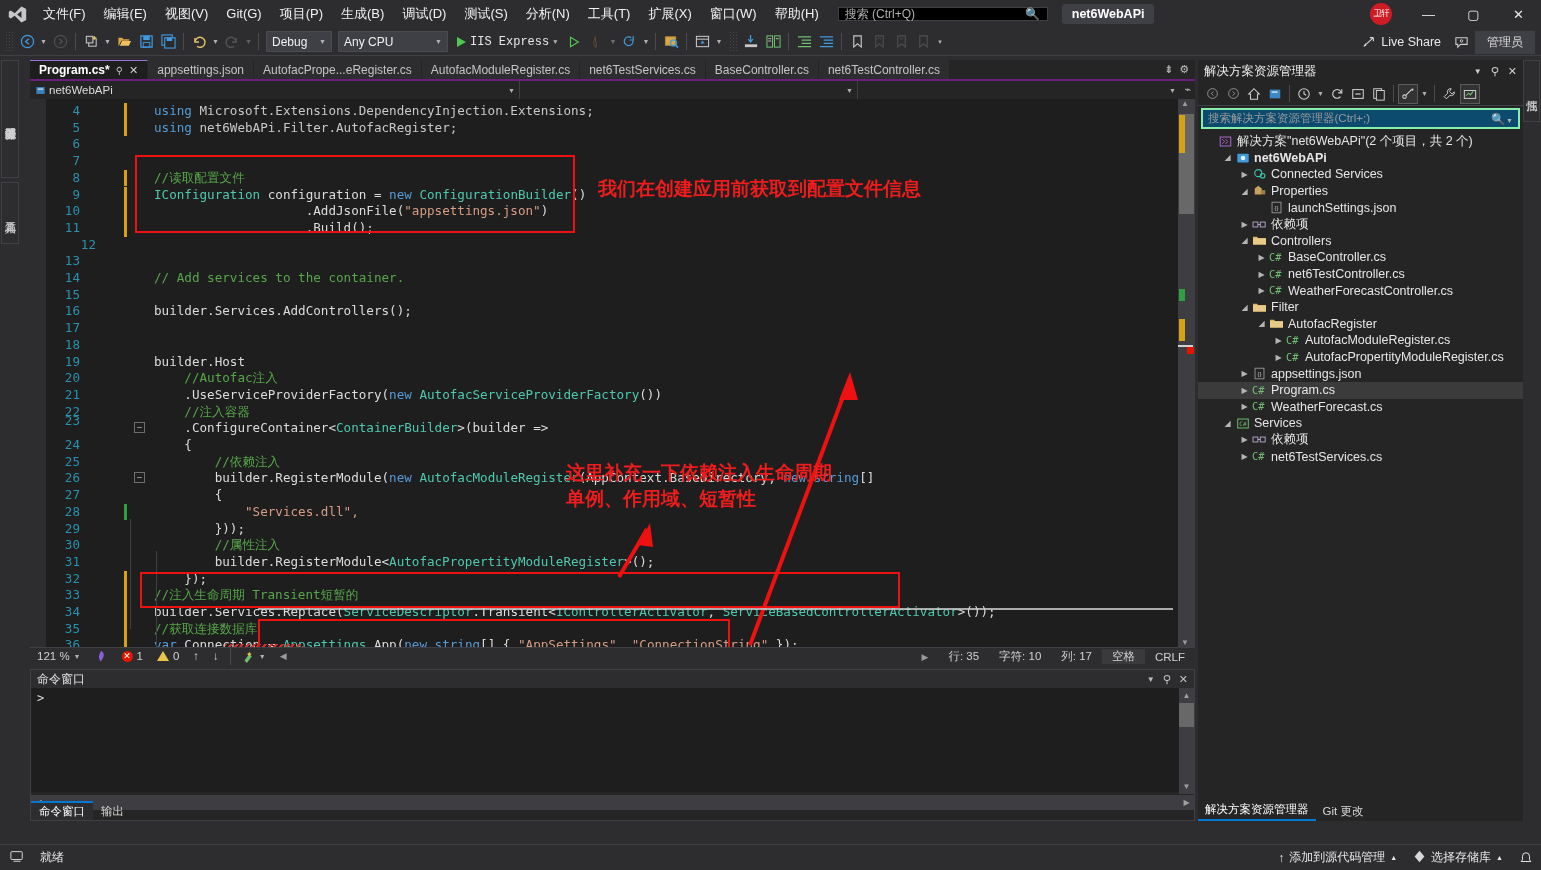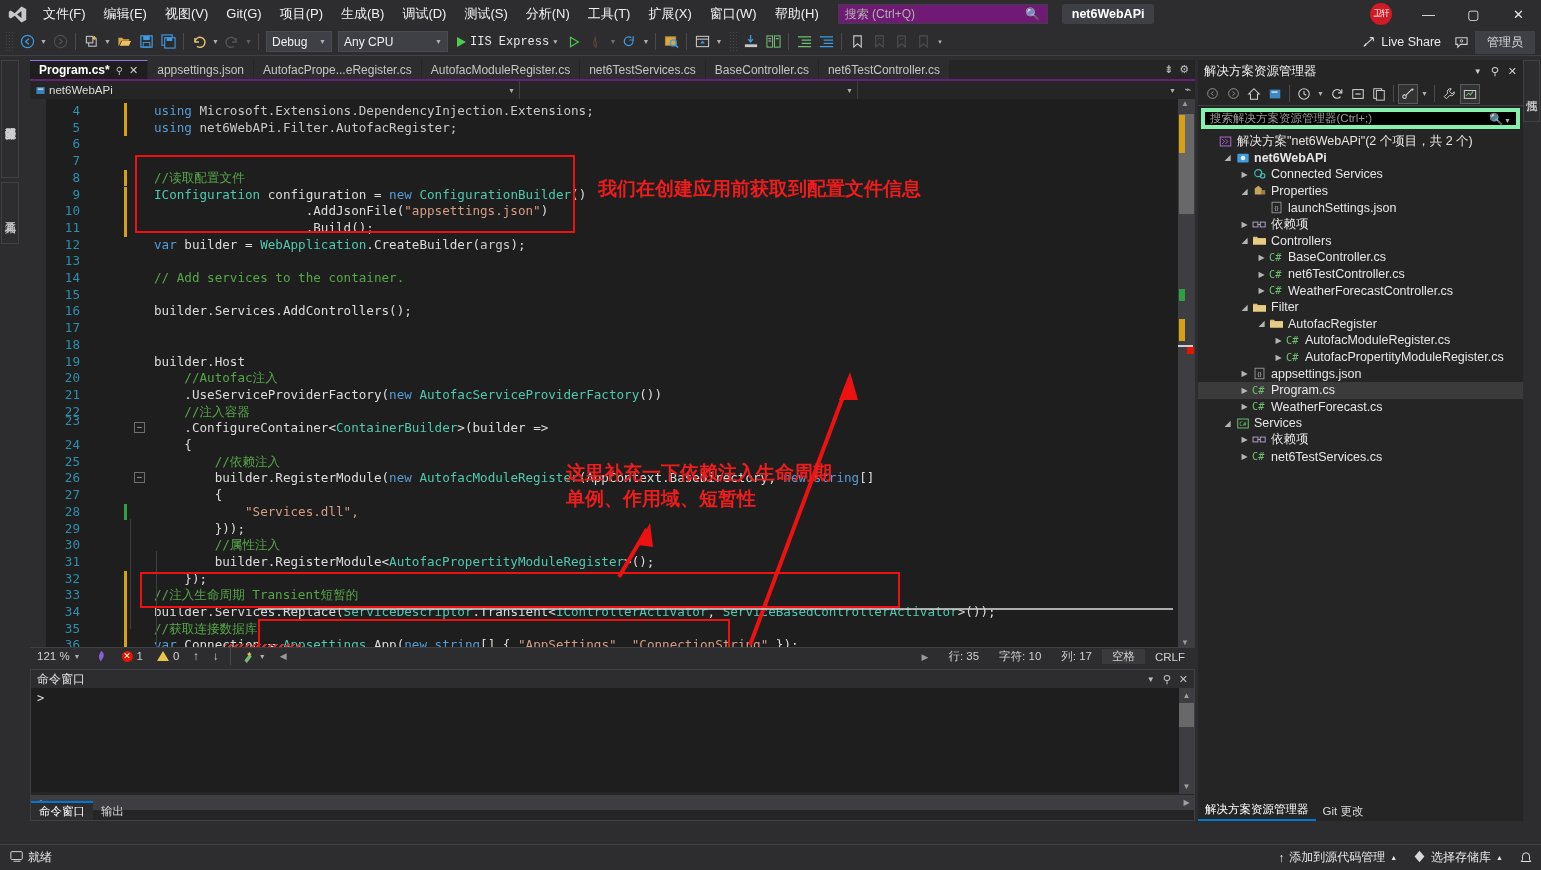--- a/index.html
+++ b/index.html
@@ -10,21 +10,21 @@
     font-size:12px;
   }
   .app { position:relative; width:1541px; height:870px; background:#2d2d30; }
 
   
   .titlebar{position:absolute;left:0;top:0;width:1541px;height:28px;background:#2d2d30;display:flex;align-items:center;}
   .vs-logo{width:34px;height:28px;display:flex;align-items:center;justify-content:center;}
   .vs-logo svg{width:19px;height:19px;}
   .menu{display:flex;align-items:center;height:28px;}
   .menu-item{padding:0 9px;height:28px;line-height:28px;font-size:13px;color:#f1f1f1;white-space:nowrap;cursor:default;}
-  .searchbox{margin-left:10px;width:210px;height:20px;background:#701a75;border:1px solid #3f3f46;display:flex;align-items:center;padding:0 6px;color:#b0b0b0;font-size:12px;justify-content:space-between;}
+  .searchbox{margin-left:10px;width:210px;height:14px;background:#000000;border:1px solid #3f3f46;display:flex;align-items:center;padding:0 6px;color:#b0b0b0;font-size:12px;justify-content:space-between;}
   .searchbox .mag{color:#4a9eff;font-size:12px;}
   .proj-chip{margin-left:14px;background:#3f3f46;border-radius:3px;padding:3px 10px;font-size:12.5px;color:#fff;font-weight:bold;}
   .win-right{position:absolute;right:0;top:0;height:28px;display:flex;align-items:center;}
   .avatar-red{width:22px;height:22px;border-radius:50%;background:#cf1b24;color:#fff;font-size:8.5px;display:flex;align-items:center;justify-content:center;margin-right:14px;letter-spacing:-1px;}
   .wbtn{width:45px;height:28px;display:flex;align-items:center;justify-content:center;font-size:13px;color:#e8e8e8;}
 
   
   .toolbar{position:absolute;left:0;top:28px;width:1541px;height:28px;background:#2d2d30;display:flex;align-items:center;border-bottom:1px solid #3f3f46;}
   .grip{width:9px;height:22px;margin:0 2px 0 5px;background:
      radial-gradient(#555 1px, transparent 1px);background-size:3px 3px;opacity:.6;}
@@ -109,33 +109,33 @@
   .cmdtab{padding:1px 8px;font-size:11.5px;color:#d8d8d8;}
   .cmdtab.active{background:#2d2d30;border-top:2px solid #0078d4;color:#fff;}
 
   
   .se{position:absolute;left:1198px;top:60px;width:325px;height:761px;background:#252526;}
   .se-title{height:22px;display:flex;align-items:center;justify-content:space-between;padding:0 6px;font-size:12.5px;color:#f0f0f0;}
   .se-title .acts{display:flex;align-items:center;gap:9px;font-size:11px;color:#cfcfcf;}
   .se-tools{height:24px;display:flex;align-items:center;gap:1px;padding:0 4px;border-bottom:1px solid #3f3f46;}
   .sti{width:20px;height:20px;display:flex;align-items:center;justify-content:center;color:#c0c0c0;font-size:12px;}
   .sti.on{border:1px solid #5a5a5a;background:#333;}
-  .se-search{height:21px;margin:2px 3px;background:#000000;border:4px solid #86efac;display:flex;align-items:center;padding:0 5px;font-size:11.5px;color:#9a9a9a;justify-content:space-between;}
+  .se-search{height:21px;margin:2px 3px;background:#0c4a6e;border:2px solid #86efac;display:flex;align-items:center;padding:0 5px;font-size:11.5px;color:#9a9a9a;justify-content:space-between;}
   .se-tree{position:absolute;left:0;top:73px;right:0;bottom:40px;overflow:hidden;font-size:12.5px;}
   .node{display:flex;align-items:center;height:16.6px;white-space:nowrap;color:#e6e6e6;padding-right:4px;}
   .node.sel{background:#3b3b3c;}
   .tw{width:13px;display:flex;align-items:center;justify-content:center;color:#b4b4b4;font-size:8px;}
   .nic{width:17px;display:flex;align-items:center;justify-content:center;margin-right:3px;}
   .se-foot{position:absolute;left:0;bottom:0;width:100%;height:22px;display:flex;align-items:flex-end;gap:0;background:#252526;}
   .se-ftab{padding:2px 7px;font-size:11.5px;color:#d8d8d8;}
   .se-ftab.active{color:#fff;border-bottom:2px solid #0078d4;}
 
   
   .statusbar{position:absolute;left:0;bottom:0;width:1541px;height:26px;background:#2d2d30;display:flex;align-items:center;border-top:1px solid #3f3f46;}
-  .sb-left{display:flex;align-items:center;gap:4px;padding-left:10px;font-size:12px;color:#e8e8e8;}
+  .sb-left{display:flex;align-items:center;gap:16px;padding-left:10px;font-size:12px;color:#e8e8e8;}
   .sb-right{position:absolute;right:8px;display:flex;align-items:center;gap:16px;font-size:12px;color:#e8e8e8;}
   .sb-g{display:flex;align-items:center;gap:5px;}
 </style>
 </head>
 <body>
 
 <div class="app">
 
   <div class="titlebar">
     <div class="vs-logo">
@@ -430,22 +430,21 @@
         <div class="codetext" style="top: 70.8px; left: 108px;"><span class="cmt">//读取配置文件</span></div>
         <div class="lnum" style="top: 87.5px;">9</div>
         <div class="chgbar chg-y" style="top: 87.5px; left: 78px;"></div>
         <div class="codetext" style="top: 87.5px; left: 108px;"><span class="typ">IConfiguration</span><span class="pln"> configuration = </span><span class="kw">new </span><span class="typ">ConfigurationBuilder</span><span class="pln">()</span></div>
         <div class="lnum" style="top: 104.2px;">10</div>
         <div class="chgbar chg-y" style="top: 104.2px; left: 78px;"></div>
         <div class="codetext" style="top: 104.2px; left: 108px;"><span class="pln">                    .AddJsonFile(</span><span class="str">"appsettings.json"</span><span class="pln">)</span></div>
         <div class="lnum" style="top: 120.9px;">11</div>
         <div class="chgbar chg-y" style="top: 120.9px; left: 78px;"></div>
         <div class="codetext" style="top: 120.9px; left: 108px;"><span class="pln">                    .Build();</span></div>
-        <div class="lnum" style="top: 137.6px;">12</div>
-        <div class="codetext" style="top: 137.6px; left: 108px;"><span class="kw">var </span><span class="pln">builder = </span><span class="typ">WebApplication</span><span class="pln">.CreateBuilder(</span><span class="nsp">args</span><span class="pln">);</span></div>
+        <div class="lnum" style="top: 137.6px; margin-left: 16px;">12</div>
         <div class="lnum" style="top: 154.3px;">13</div>
         <div class="codetext" style="top: 154.3px; left: 108px;"></div>
         <div class="lnum" style="top: 171px;">14</div>
         <div class="codetext" style="top: 171px; left: 108px;"><span class="cmt">// Add services to the container.</span></div>
         <div class="lnum" style="top: 187.7px;">15</div>
         <div class="codetext" style="top: 187.7px; left: 108px;"></div>
         <div class="lnum" style="top: 204.4px;">16</div>
         <div class="codetext" style="top: 204.4px; left: 108px;"><span class="pln">builder.Services.AddControllers();</span></div>
         <div class="lnum" style="top: 221.1px;">17</div>
         <div class="codetext" style="top: 221.1px; left: 108px;"></div>

